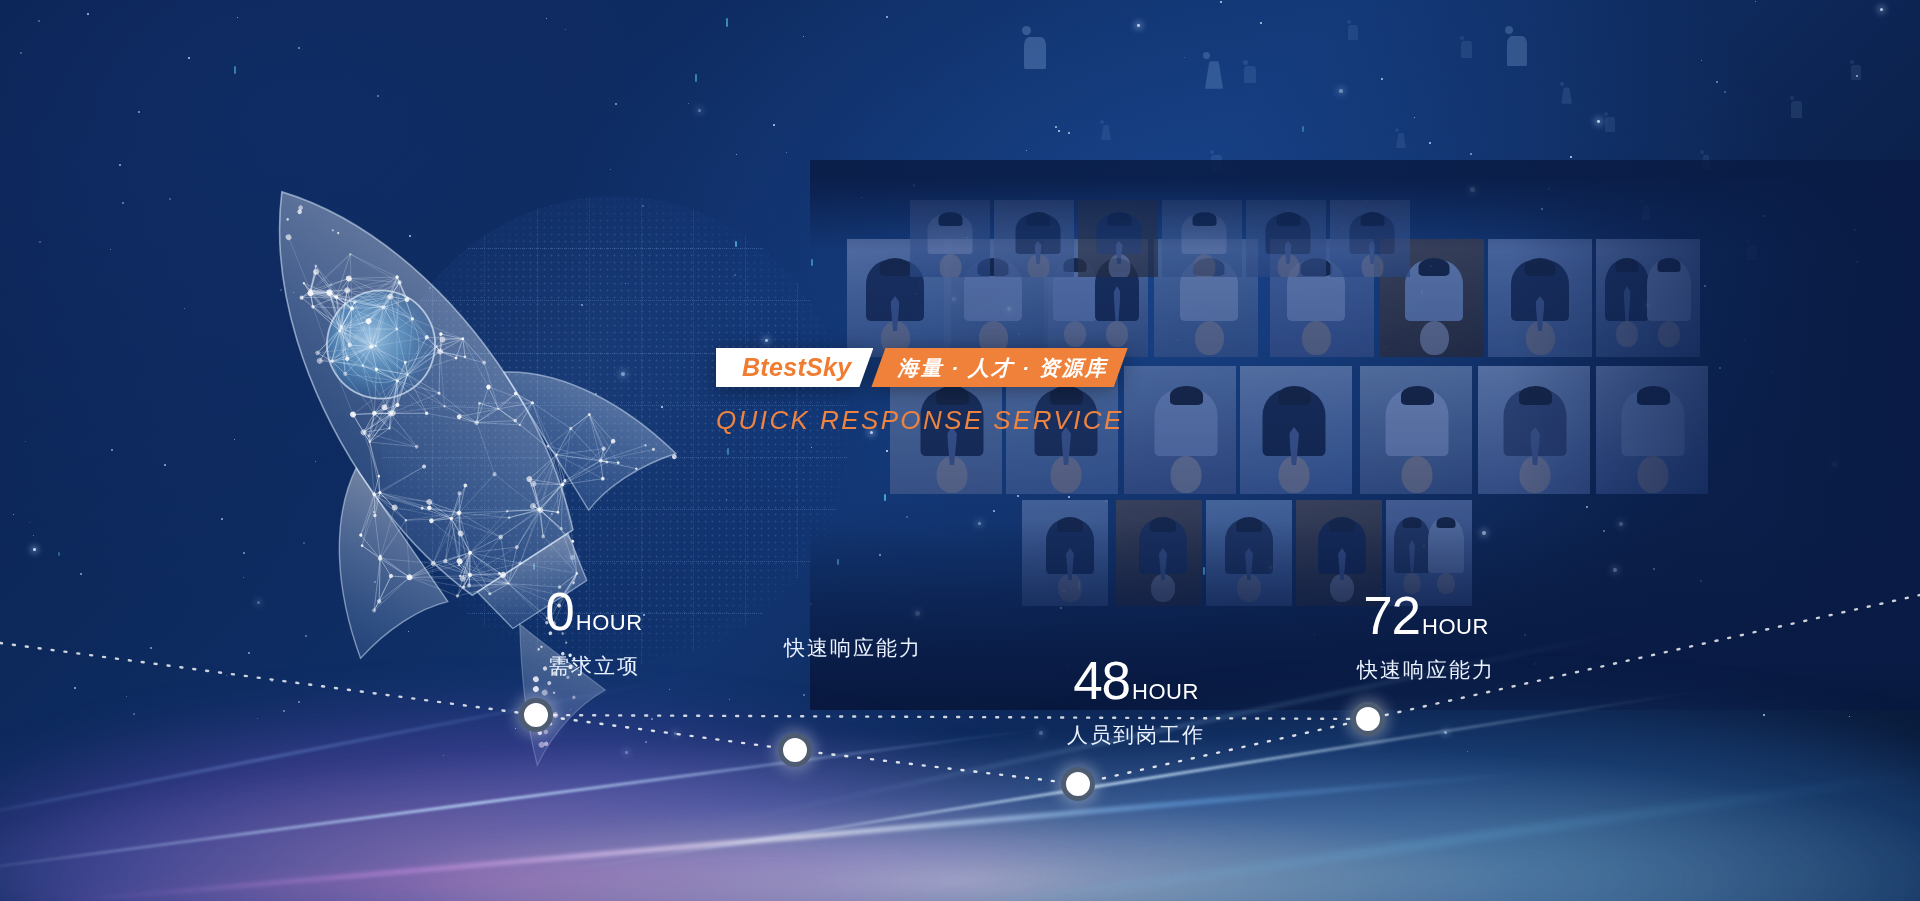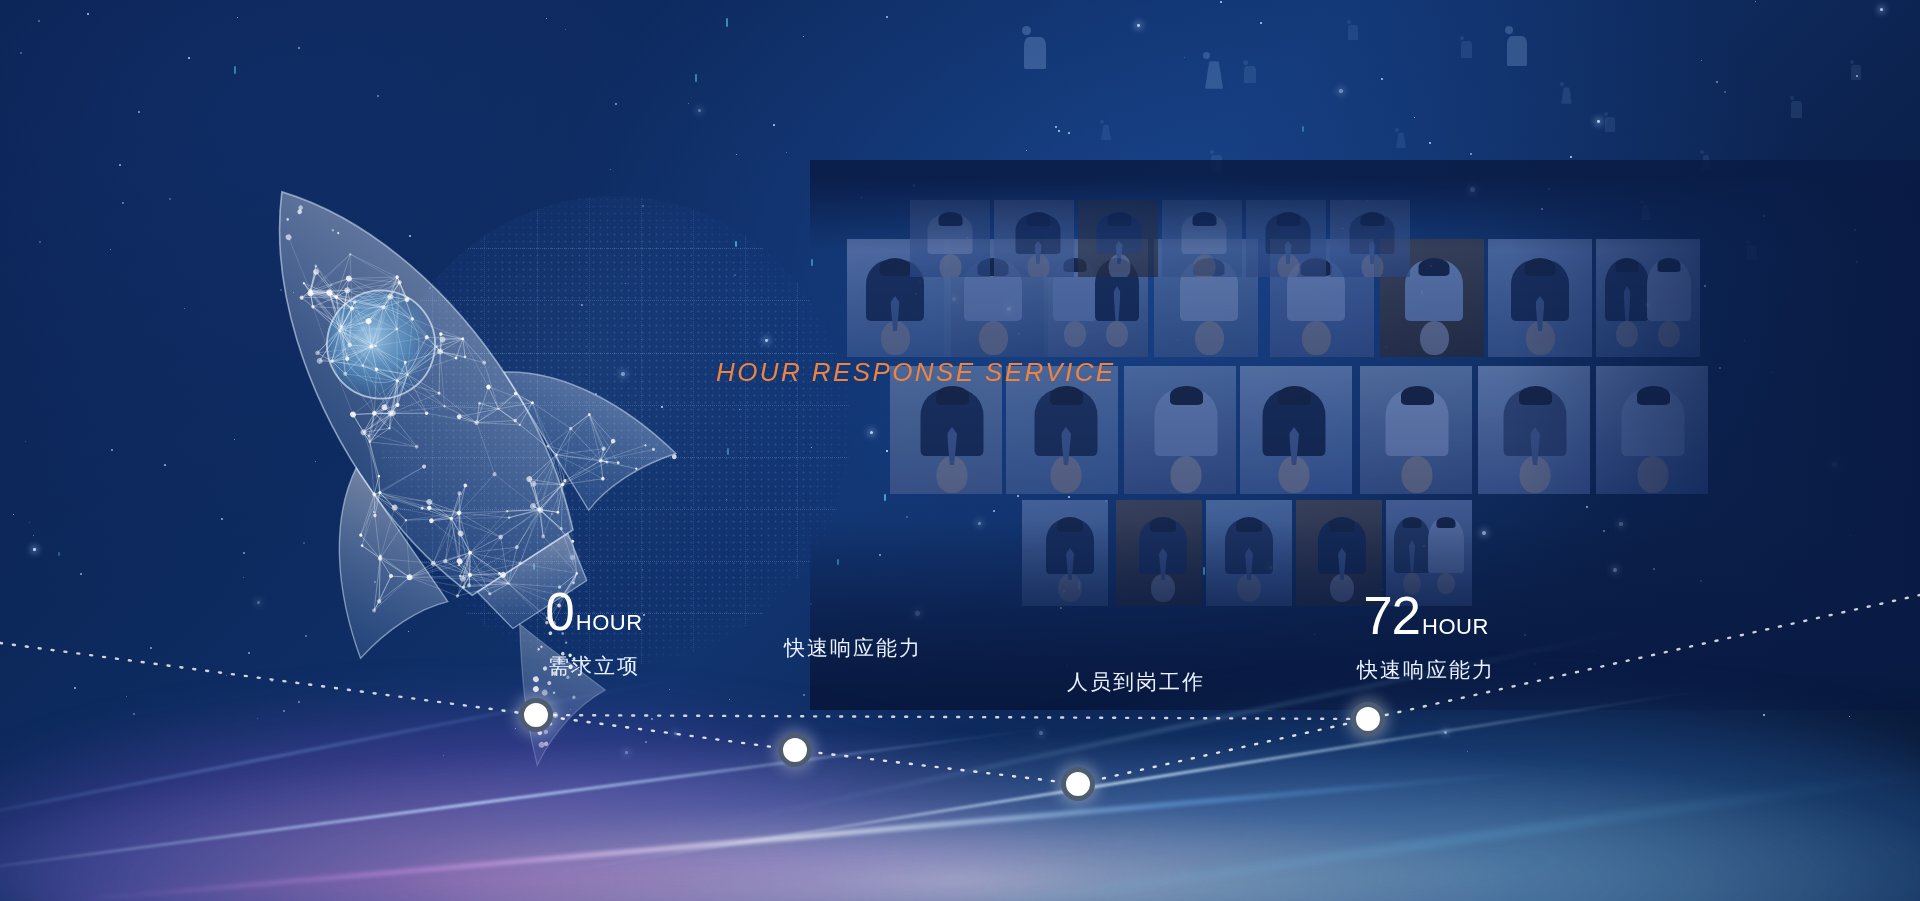--- a/index.html
+++ b/index.html
@@ -1540,23 +1540,27 @@
         <div class="tint"></div>
         <div class="shade"></div>
       </div>
     <div class="fadeT"></div>
     <div class="fadeR"></div>
     <div class="fadeB"></div>
   </div>
 
   <div id="headline">
     <div class="title-row">
+      <div id="badge">
+        <div class="badge-left">BtestSky</div>
+        <div class="badge-right">海量 · 人才 · 资源库</div>
+      </div>
     </div>
     <div class="sub-row">
-      <div class="h-en">HOUR RESPONSE SERVICE</div>
+      <div class="h-en">QUICK RESPONSE SERVICE</div>
     </div>
   </div>
 
   <div id="streaks">
       <div style="position: absolute; right: -120px; bottom: -110px; width: 1200px; height: 320px; border-radius: 50%; background: radial-gradient(at 58% 58%, rgba(120, 215, 255, 0.38) 0%, rgba(60, 140, 235, 0.26) 45%, rgba(30, 70, 180, 0) 74%); filter: blur(24px);"></div>
       <div style="position: absolute; left: -60px; bottom: -90px; width: 1160px; height: 300px; border-radius: 50%; background: radial-gradient(at 46% 62%, rgba(225, 110, 190, 0.45) 0%, rgba(150, 90, 220, 0.3) 42%, rgba(60, 80, 200, 0) 72%); filter: blur(22px);"></div>
     <div id="glowfloor"></div>
   <div class="streakline" style="left: -6%; bottom: 96px; width: 1180px; height: 3px; background: linear-gradient(90deg, rgba(120, 170, 255, 0), rgba(190, 220, 255, 0.95), rgba(120, 170, 255, 0)); opacity: 0.85; transform: rotate(-7.5deg); filter: blur(1.2px); border-radius: 50%;"></div>
       <div class="streakline" style="left: 2%; bottom: 62px; width: 1520px; height: 4px; background: linear-gradient(90deg, rgba(110, 80, 210, 0), rgba(205, 150, 235, 0.8), rgba(255, 255, 255, 0.95), rgba(120, 190, 255, 0.7), rgba(60, 120, 220, 0)); opacity: 0.9; transform: rotate(-5deg); filter: blur(2px); border-radius: 50%;"></div>
       <div class="streakline" style="left: -10%; bottom: 140px; width: 900px; height: 2px; background: linear-gradient(90deg, rgba(70, 120, 220, 0), rgba(140, 185, 255, 0.75), rgba(70, 120, 220, 0)); opacity: 0.65; transform: rotate(-11deg); filter: blur(1.5px); border-radius: 50%;"></div>
@@ -1582,20 +1586,21 @@
           <div class="tl-dot" style="left: 536px; top: 715px;"></div>
         </div>
         <div class="tl-node">
           <div class="tl-label" style="left: 853px; top: 620px;">
             <div class="tl-desc">快速响应能力</div>
           </div>
           <div class="tl-dot" style="left: 795px; top: 750px;"></div>
         </div>
         <div class="tl-node">
           <div class="tl-label" style="left: 1136px; top: 654px;">
+            <div><span class="tl-num">48</span><span class="tl-unit">HOUR</span></div>
             <div class="tl-desc">人员到岗工作</div>
           </div>
           <div class="tl-dot" style="left: 1078px; top: 784px;"></div>
         </div>
         <div class="tl-node">
           <div class="tl-label" style="left: 1426px; top: 589px;">
             <div><span class="tl-num">72</span><span class="tl-unit">HOUR</span></div>
             <div class="tl-desc">快速响应能力</div>
           </div>
           <div class="tl-dot" style="left: 1368px; top: 719px;"></div>

